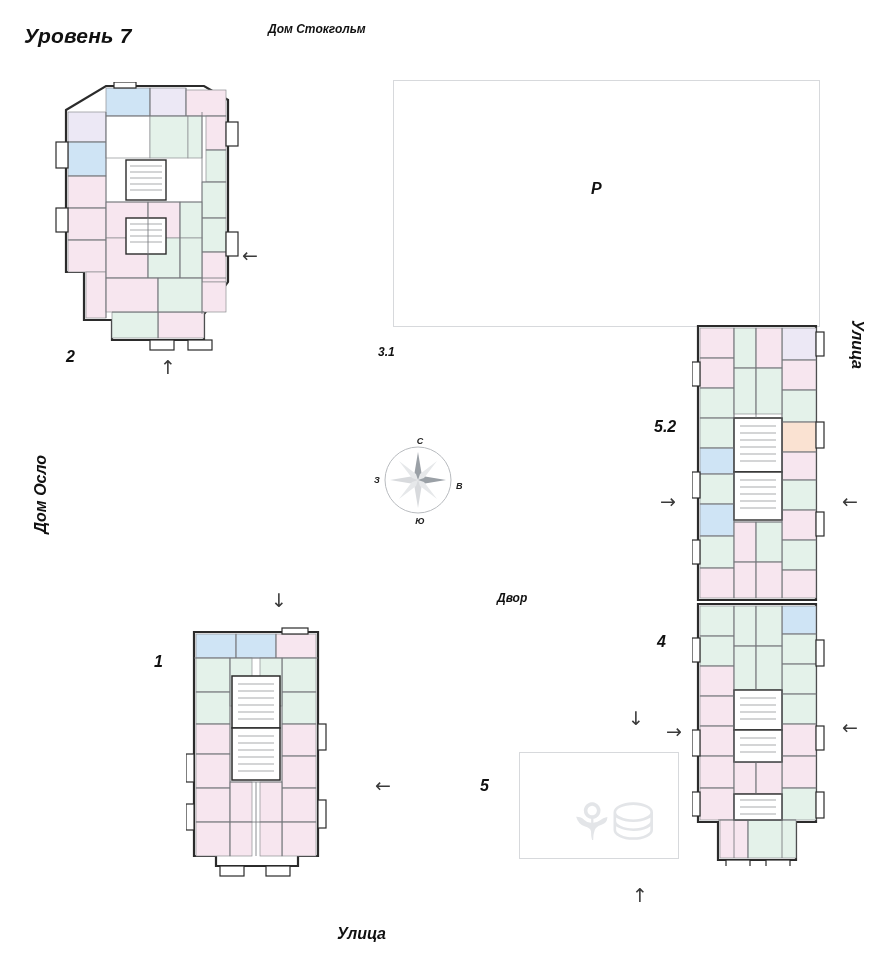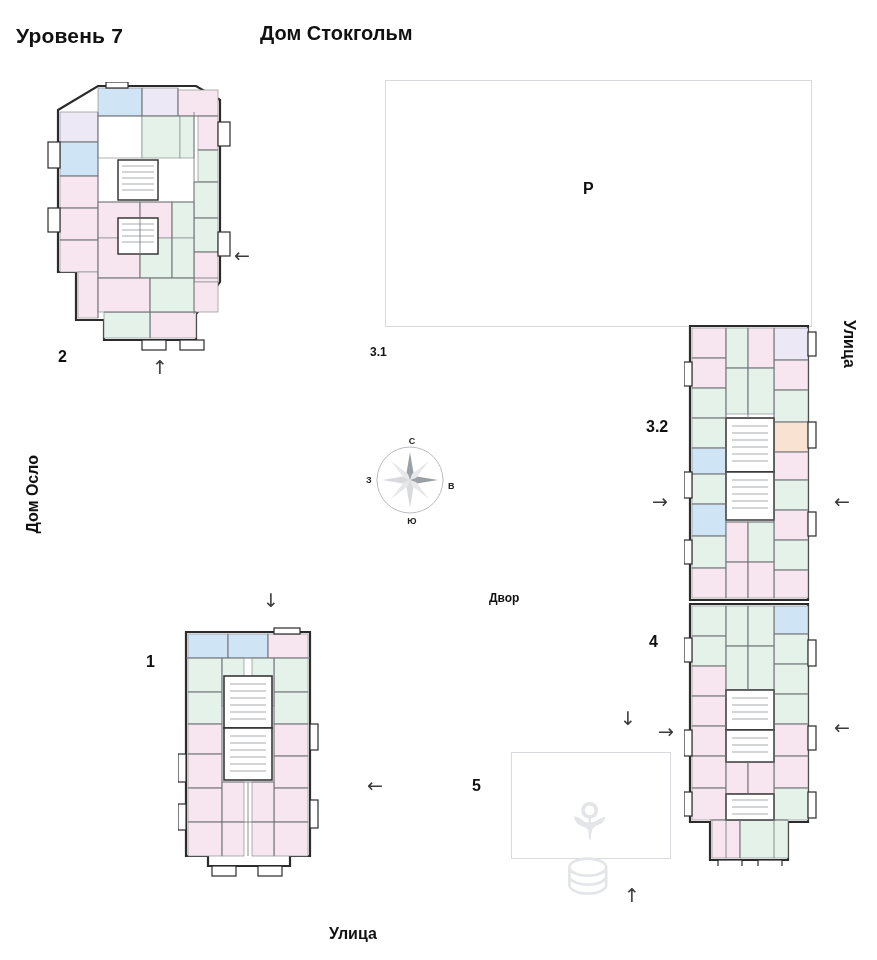--- a/index.html
+++ b/index.html
@@ -10,31 +10,32 @@
   body {
     width: 877px;
     height: 960px;
     position: relative;
     font-family: "Liberation Sans", sans-serif;
     color: #111111;
     overflow: hidden;
   }
   .stage {
     position: absolute;
-    left: 0; top: 0;
+    left: 8px; top: 0;
     width: 758px;
     height: 960px;
+    font-style: italic;
   }
   .lbl {
     position: absolute;
     font-weight: bold;
     white-space: nowrap;
   }
   #level-title { left: 16px; top: 24px; font-size: 21px; letter-spacing: .2px; }
-  #house-stockholm { left: 260px; top: 22px; font-size: 20px; }
+  #house-stockholm { left: 260px; top: 22px; font-size: 12px; }
   #house-oslo {
     left: 24px; top: 455px; font-size: 16px;
     writing-mode: vertical-rl;
     transform: rotate(180deg);
   }
   #street-right {
     left: 840px; top: 320px; font-size: 16px;
     writing-mode: vertical-rl;
   }
   #street-bottom { left: 329px; top: 925px; font-size: 16px; }
@@ -105,21 +106,21 @@
   <div class="lbl" id="street-bottom">Улица</div>
   <div class="lbl" id="yard">Двор</div>
 
   <div class="outline-block" id="block-p"></div>
   <div class="lbl" id="tag-p">P</div>
 
   <div class="outline-block" id="block-5"></div>
   <div id="play-glyph">⚘⛁</div>
 
   <div class="lbl" id="tag-3-1">3.1</div>
-  <div class="lbl" id="tag-3-2">3.2</div>
+  <div class="lbl" id="tag-3-2">5.2</div>
   <div class="lbl" id="tag-4">4</div>
   <div class="lbl" id="tag-5">5</div>
   <div class="lbl" id="tag-1">1</div>
   <div class="lbl" id="tag-2">2</div>
 
   <div id="compass">
     <svg width="96" height="96" viewBox="0 0 96 96">
       <circle cx="48" cy="48" r="33" fill="none" stroke="#b9bcc0" stroke-width="1"></circle>
       <g>
         <polygon points="48,20 52,44 48,48 44,44" fill="#9aa0a6"></polygon>

